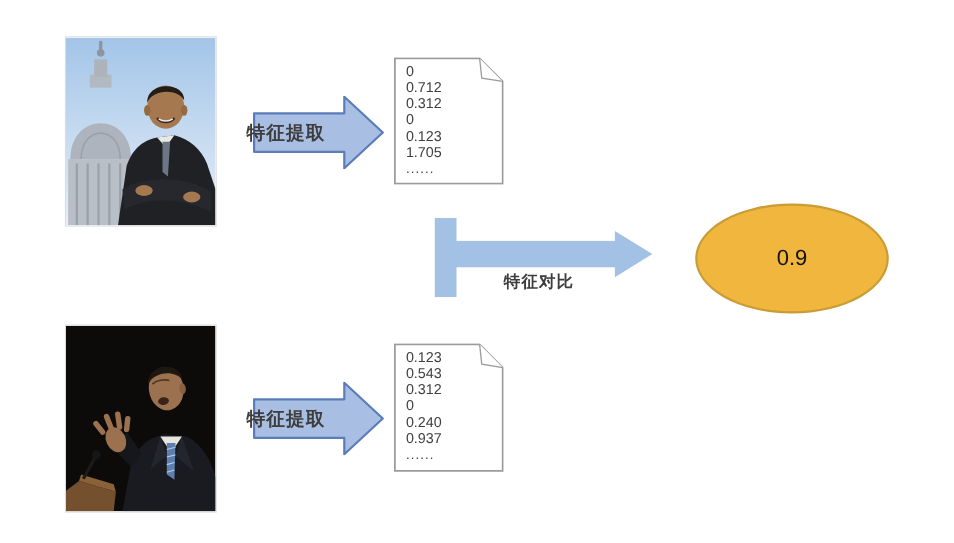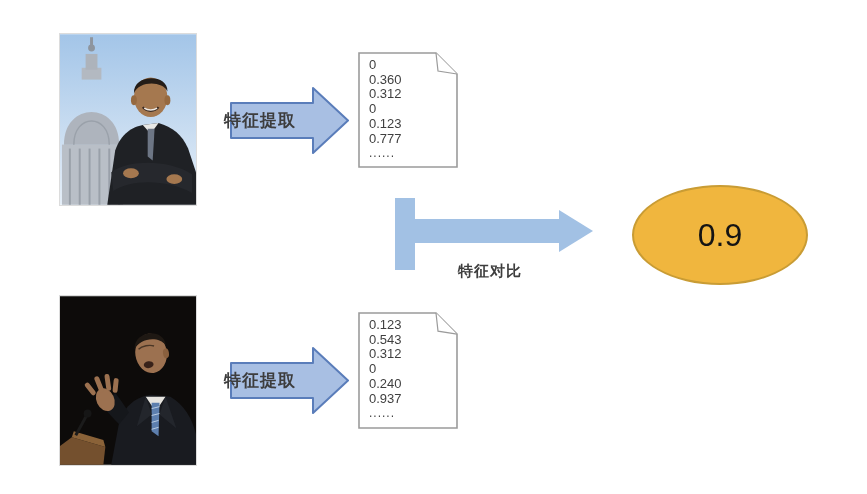--- a/index.html
+++ b/index.html
@@ -24,28 +24,28 @@
   .doc{position:absolute;width:100px;}
   .doc-top{left:358px;top:52px;height:116px;}
   .doc-bottom{left:358px;top:312px;height:117px;}
   .doc svg{position:absolute;inset:0;width:100%;height:100%;}
   .doc-lines{position:absolute;left:11px;top:6px;right:4px;color:#3f3f3f;font-size:13px;line-height:14.7px;}
   .doc-lines .dots{letter-spacing:1px;font-size:12px;}
 
   
   .connector{position:absolute;left:395px;top:198px;width:198px;height:72px;}
   .connector svg{display:block;width:100%;height:100%;}
-  .compare-label{position:absolute;left:440px;top:262px;width:100px;text-align:center;
+  .compare-label{position:absolute;left:440px;top:247px;width:100px;text-align:center;
     font-size:15px;font-weight:bold;color:#3d3d3d;letter-spacing:1px;white-space:nowrap;}
 
   
   .result-ellipse{position:absolute;left:632px;top:185px;width:176px;height:100px;
     background:#f0b63e;border:2px solid #c99c34;border-radius:50%;box-sizing:border-box;
     display:flex;align-items:center;justify-content:center;}
-  .result-ellipse span{font-size:32px;color:#141414;}
+  .result-ellipse span{font-size:20px;color:#141414;}
 </style>
 </head>
 <body>
 
 <div class="canvas">
 
   <figure class="photo photo-top">
     <svg viewBox="0 0 138 173">
       <defs>
         <linearGradient id="sky" x1="0" y1="0" x2="0" y2="1">
@@ -93,25 +93,25 @@
     <span class="arrow-label">特征提取</span>
   </div>
 
   <div class="doc doc-top">
     <svg viewBox="0 0 100 116" preserveAspectRatio="none">
       <path d="M1,1 L78,1 L99,22 L99,115 L1,115 Z" fill="#ffffff" stroke="#9b9b9b" stroke-width="1.6"></path>
       <path d="M78,1 L80,19 L99,22" fill="#ffffff" stroke="#9b9b9b" stroke-width="1.2"></path>
     </svg>
     <div class="doc-lines">
       <div>0</div>
-      <div>0.360</div>
+      <div>0.712</div>
       <div>0.312</div>
       <div>0</div>
       <div>0.123</div>
-      <div>0.777</div>
+      <div>1.705</div>
       <div class="dots">......</div>
     </div>
   </div>
 
   <figure class="photo photo-bottom">
     <svg viewBox="0 0 138 171">
       <rect width="138" height="171" fill="#0d0b0a"></rect>
       <path d="M0,171 L0,152 L12,143 L46,153 L44,171 Z" fill="#74502e"></path>
       <path d="M12,143 L46,153 L44,146 L14,137 Z" fill="#8a6238"></path>
       <line x1="16" y1="141" x2="27" y2="121" stroke="#1b1b1b" stroke-width="3"></line>

